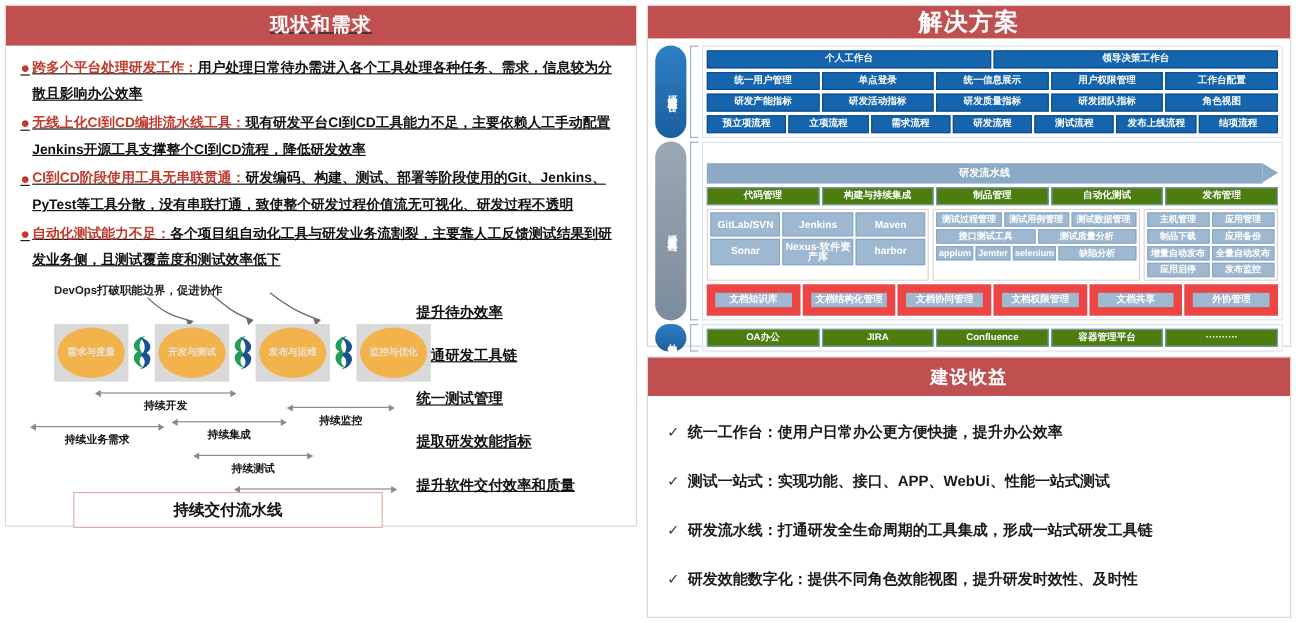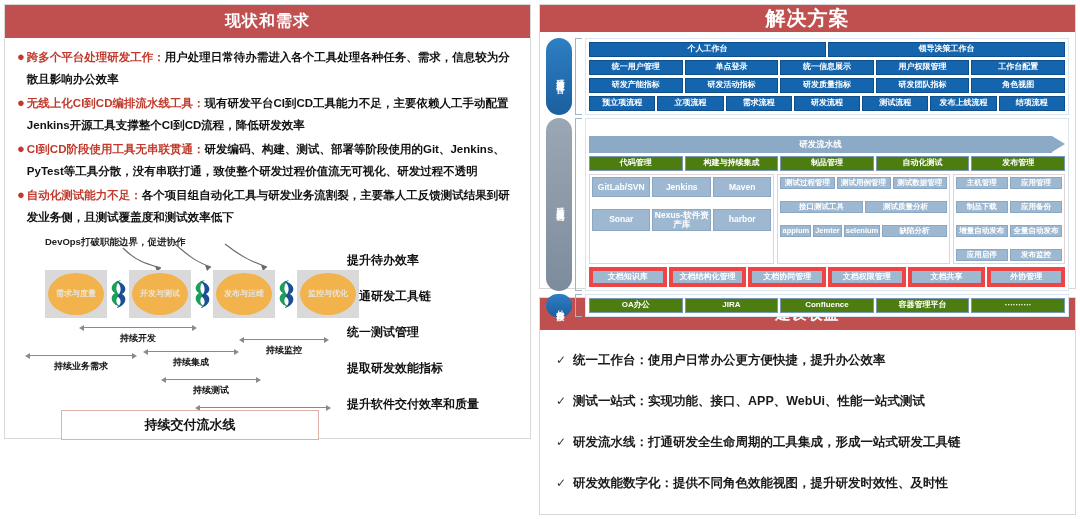--- a/index.html
+++ b/index.html
@@ -14,21 +14,21 @@
 
   
   .panel { background:#fff; border:1px solid #d8d8d8; display:flex; flex-direction:column; }
   .panel-header {
     background:#c04f4f; color:#fff; text-align:center;
     font-weight:bold; letter-spacing:1px;
     display:flex; align-items:center; justify-content:center;
   }
 
   
-  .left-col { width:527px; height:381px; display:flex; flex-direction:column; }
+  .left-col { width:527px; height:381px; display:flex; flex-direction:column;text-decoration:underline; }
   .left-panel { flex:1; }
   .left-panel .panel-header { height:33px; font-size:16px; }
   .left-body { flex:1; padding:8px 12px 4px 12px; display:flex; flex-direction:column; }
 
   .bullets { display:flex; flex-direction:column; gap:1px; }
   .bullet { display:flex; align-items:flex-start; font-size:11.5px; line-height:1.95; }
   .bullet .dot {
     color:#c0392b; font-size:13px; line-height:1.75; margin-right:2px; flex:0 0 auto;
   }
   .bullet .btxt { font-weight:bold; }
@@ -99,35 +99,35 @@
 
   .grp { flex:1; border:1px solid #dbe5ee; padding:3px; display:flex; flex-direction:column; gap:3px; background:#fff; }
   .brow { display:flex; gap:2px; }
   .bx {
     flex:1; color:#fff; font-size:8px; font-weight:bold; text-align:center;
     display:flex; align-items:center; justify-content:center; padding:2px 1px;
     min-height:15px; line-height:1.1;
   }
   .bx.solid { background:#1565ae; border:1px solid #0f4e88; }
   .bx.mid { background:#4d7c0f; border:1px solid #7a99b8; }
-  .bx.light { background:#9fb8d2; border:4px solid #ef4444; }
+  .bx.light { background:#9fb8d2; border:7px solid #ef4444; }
 
   .pipe-arrow {
     position:relative; height:17px; background:#8ca9c6; color:#fff;
     font-size:8.5px; font-weight:bold; display:flex; align-items:center; justify-content:center;
     margin-right:13px;
     margin-top:14px;
   }
   .pipe-arrow::after {
     content:""; position:absolute; right:-13px; top:0; width:0; height:0;
     border-top:8.5px solid transparent; border-bottom:8.5px solid transparent;
     border-left:13px solid #8ca9c6;
   }
   .tools-row { display:flex; gap:3px; }
-  .tool-grp { border:1px solid #e3d4d4; padding:2px; display:flex; flex-direction:column; gap:12px; }
+  .tool-grp { border:1px solid #e3d4d4; padding:2px; display:flex; flex-direction:column; gap:2px; }
   .tool-grp.g1 { flex:1.62; }
   .tool-grp.g2 { flex:1.50; }
   .tool-grp.g3 { flex:0.96; }
   .tcol { display:flex; gap:2px; }
   .tbx {
     flex:1; background:#9fb8d2; border:1px solid #8aa7c4; color:#fff;
     font-size:7.5px; font-weight:bold; text-align:center;
     display:flex; align-items:center; justify-content:center; padding:1px; line-height:1.05;
   }
   .tbx.big { min-height:20px; font-size:8.5px; }

